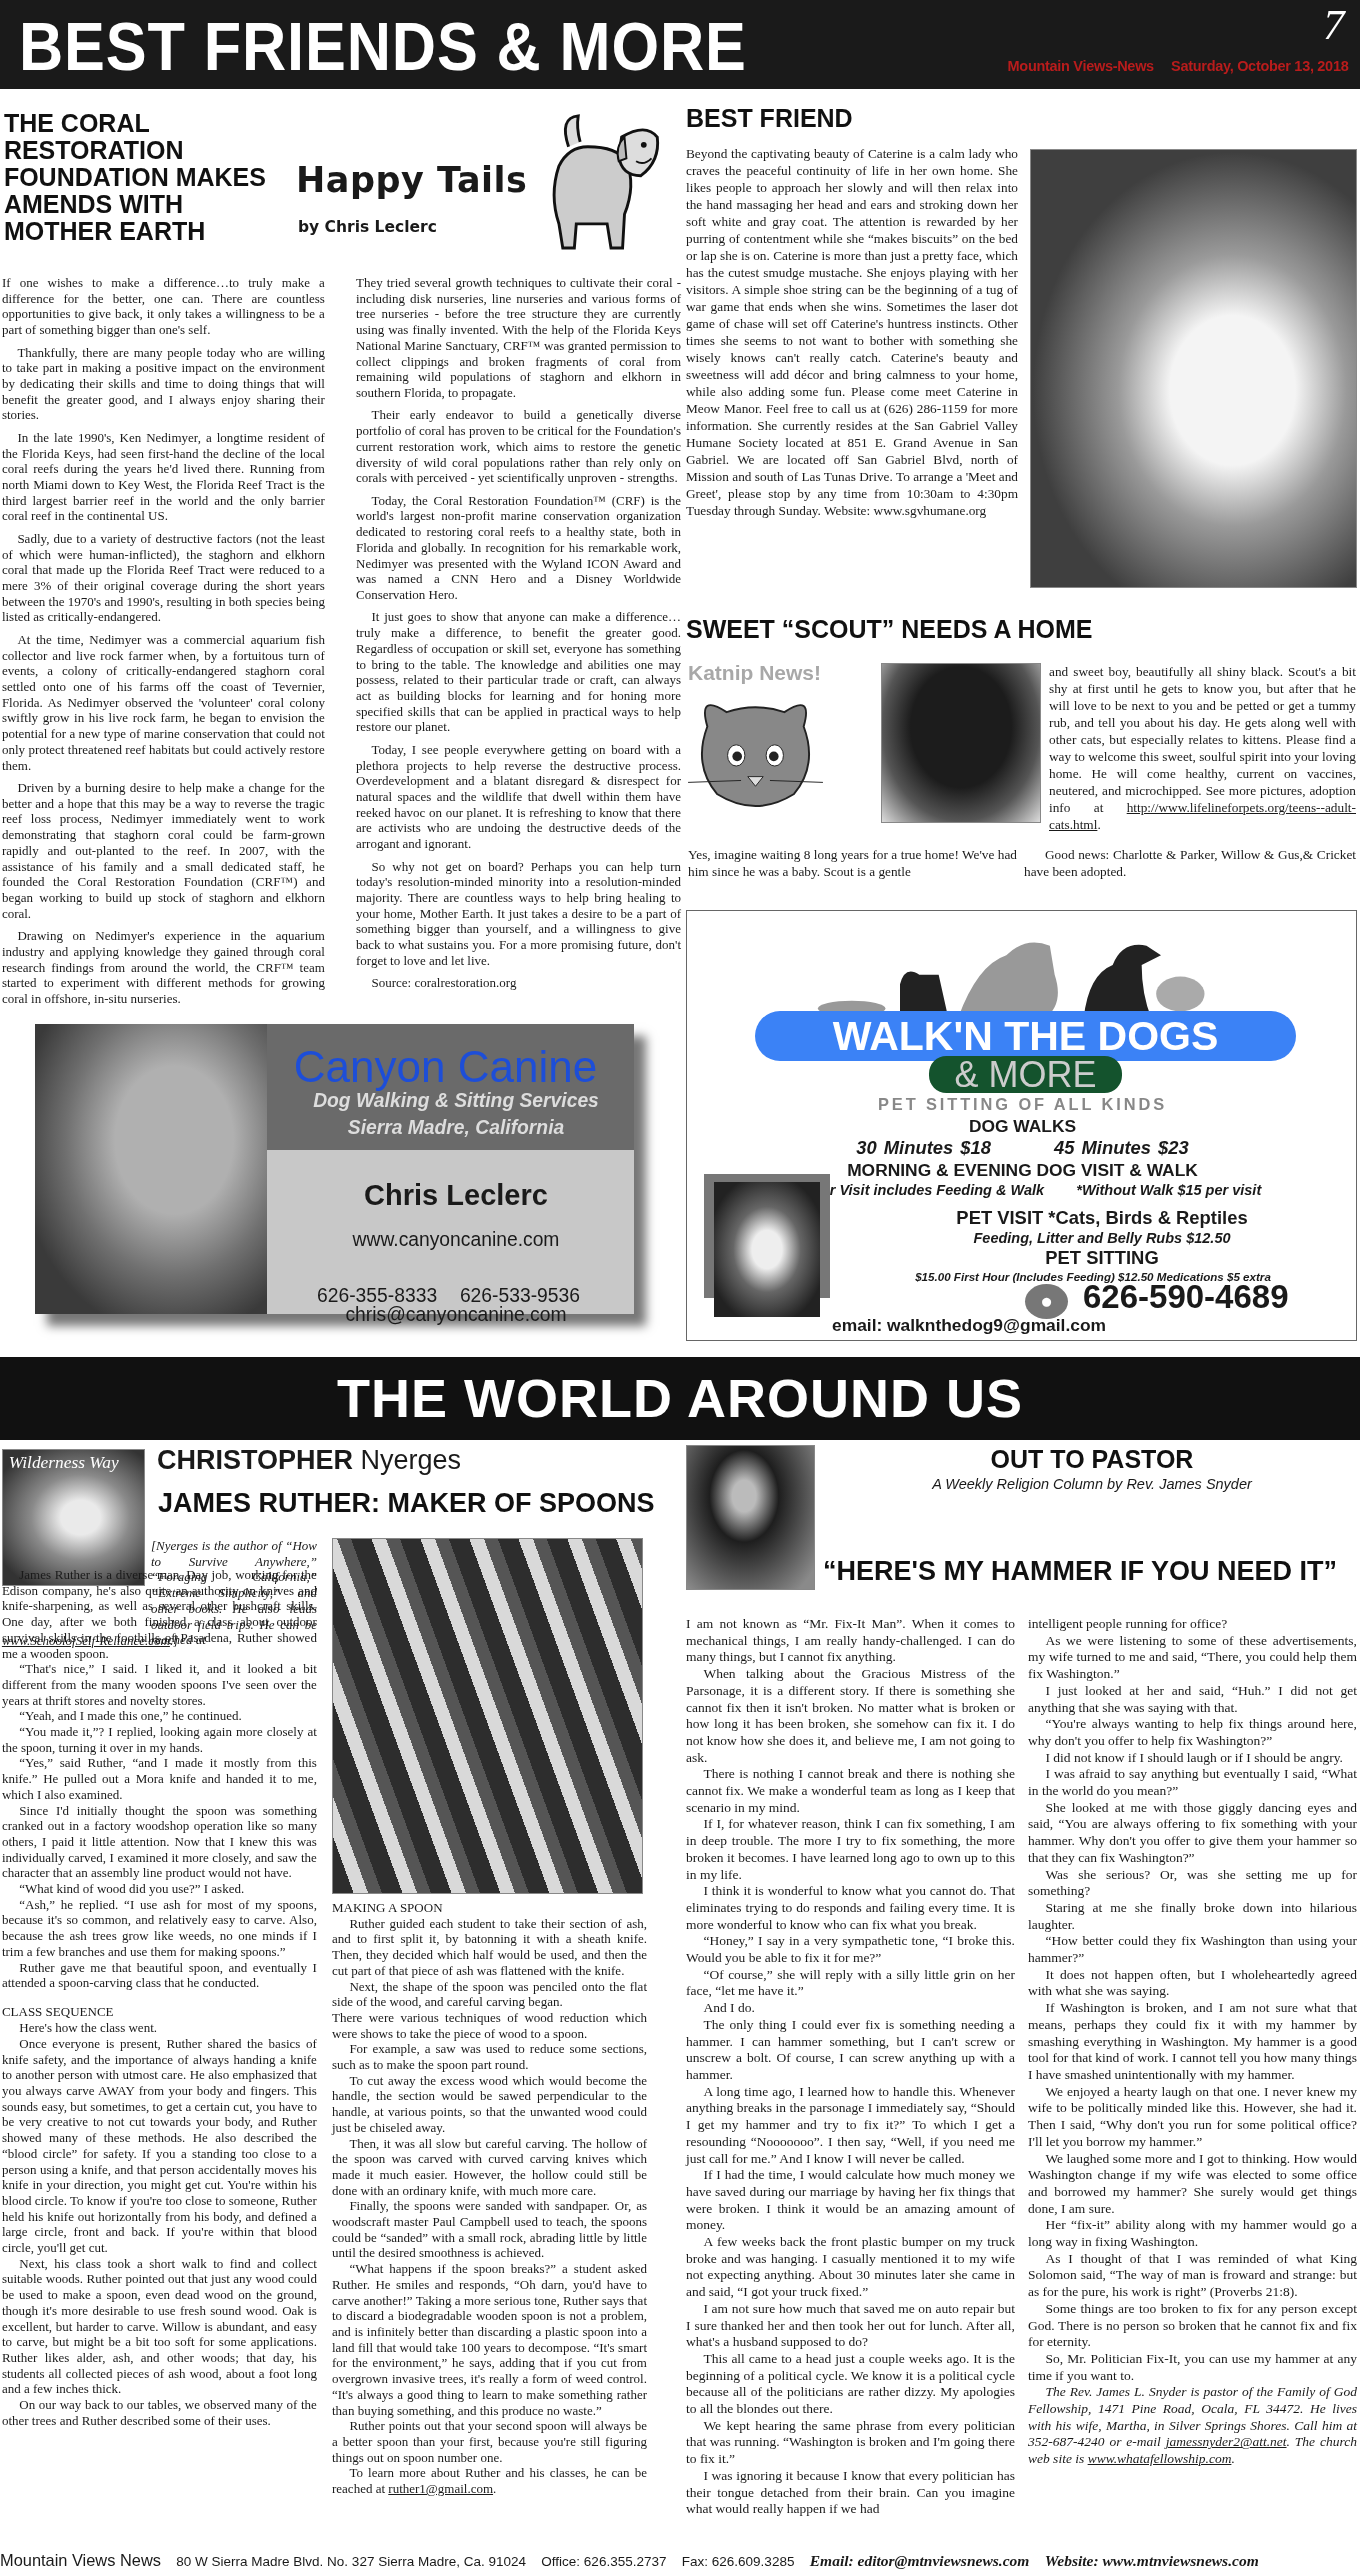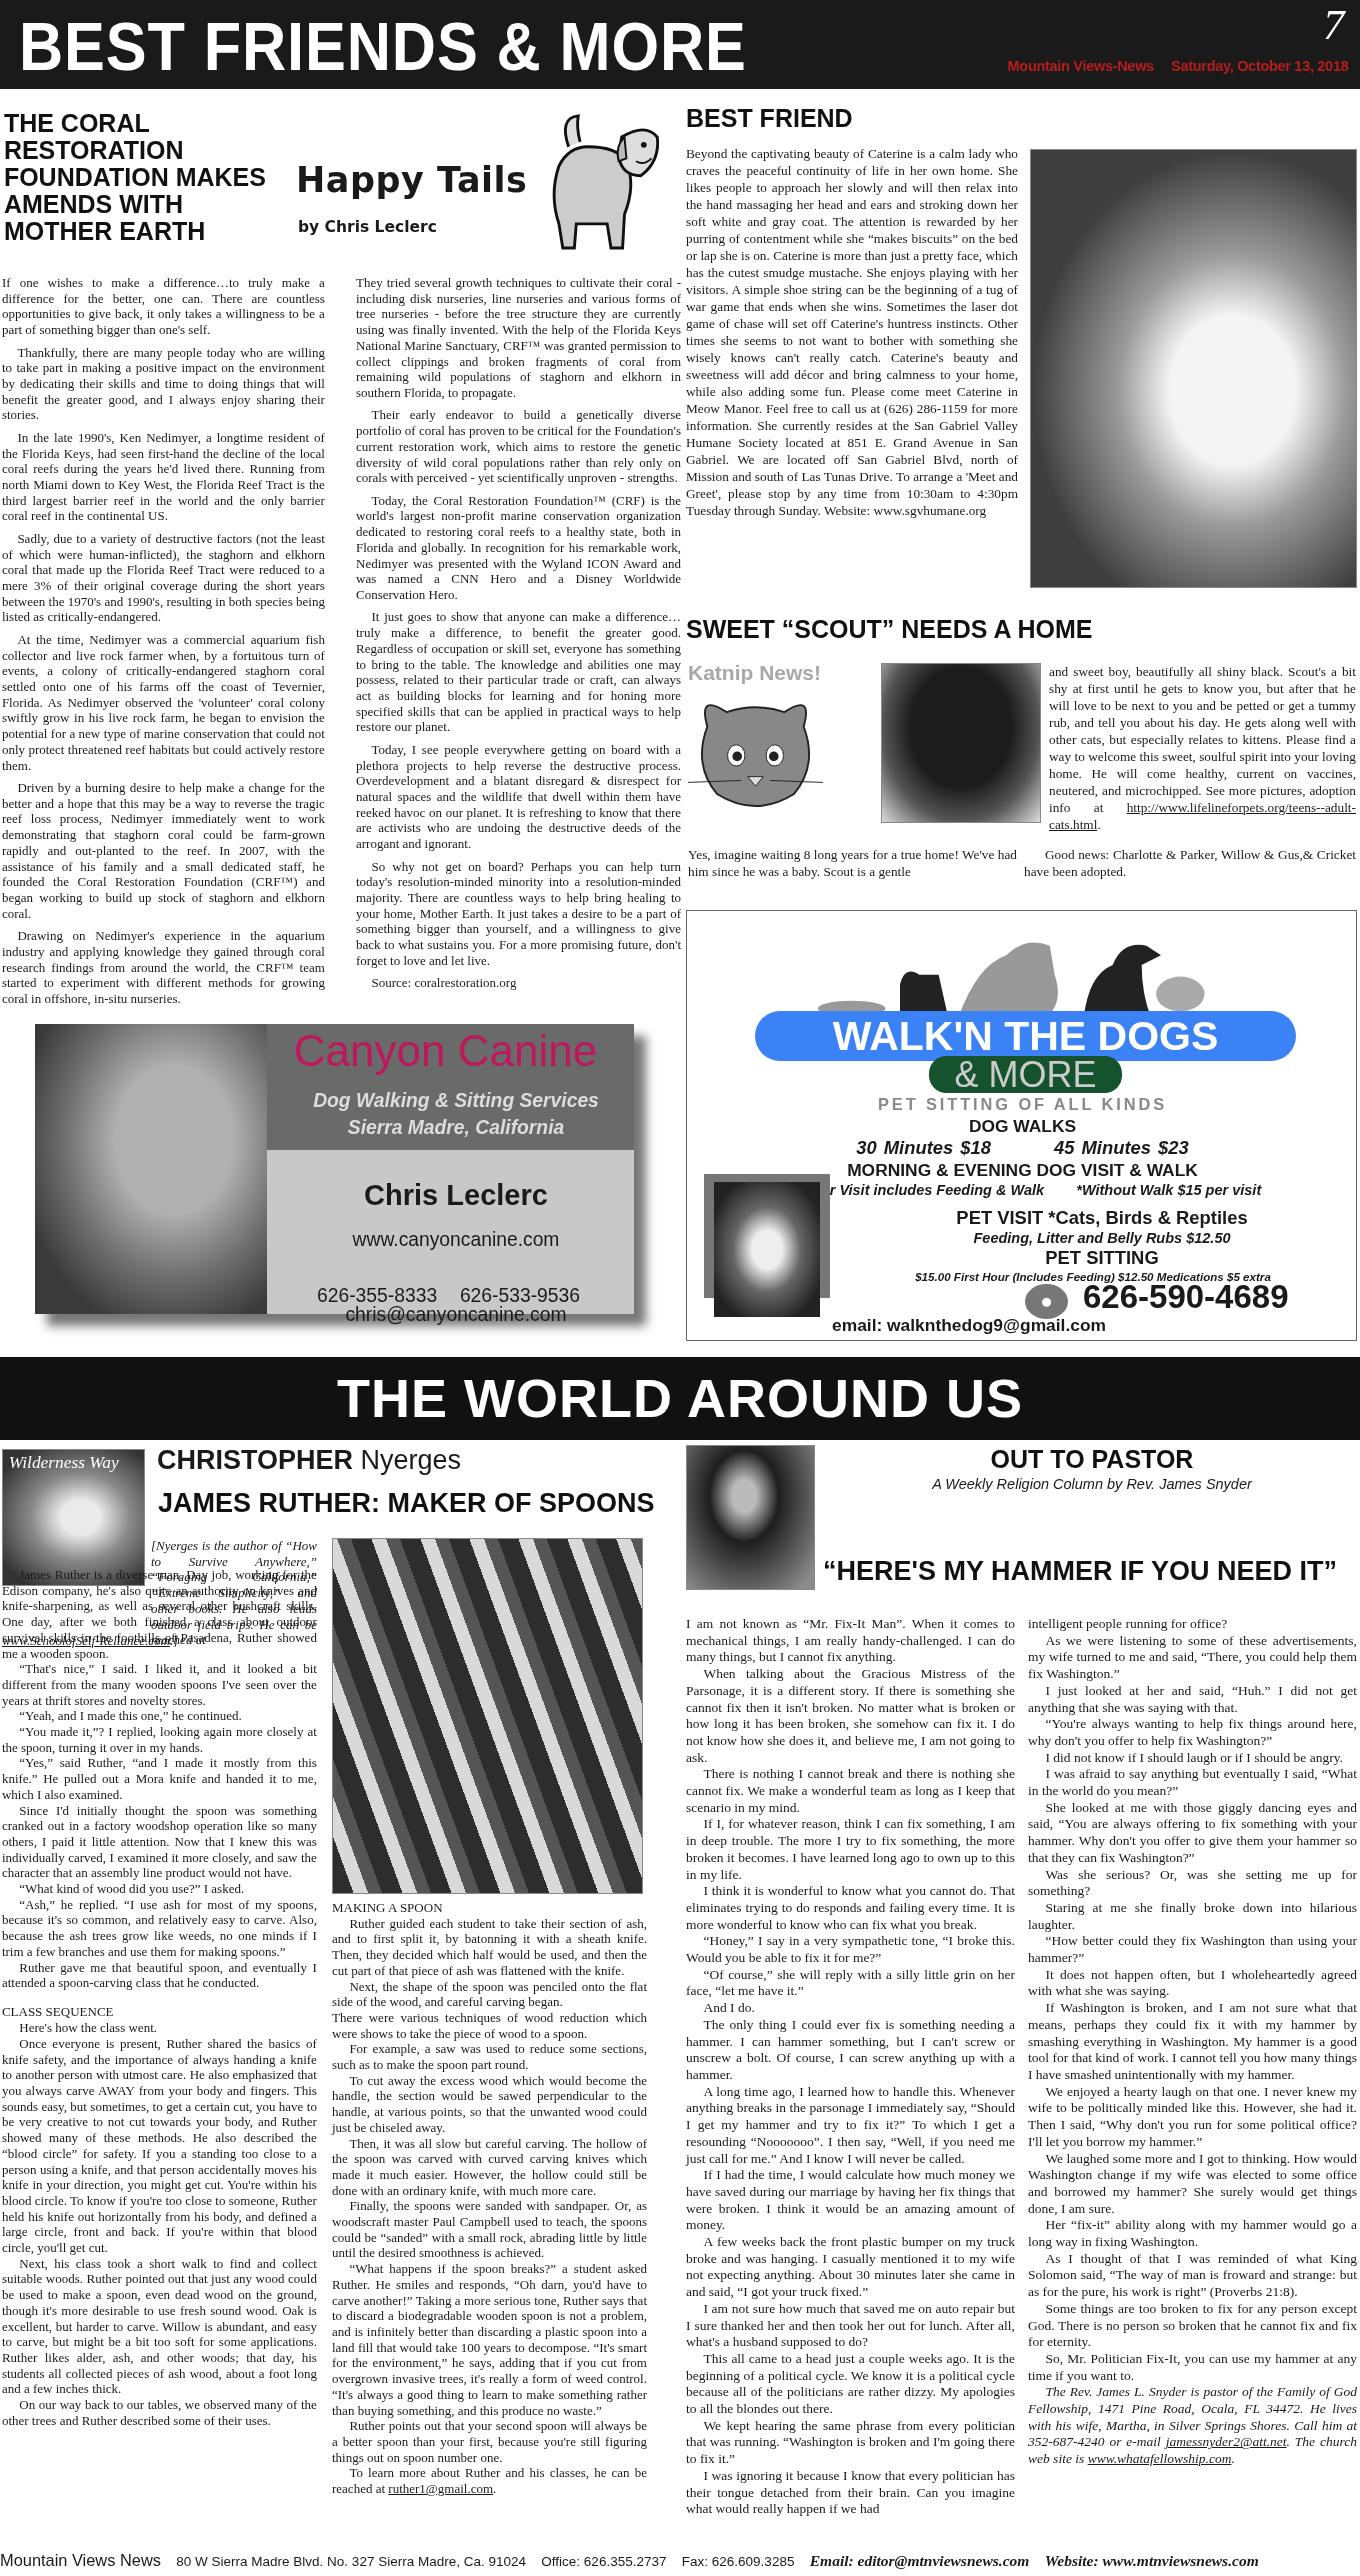--- a/index.html
+++ b/index.html
@@ -103,21 +103,21 @@
 <div class="abs body-text" style="left:688px; top:846px; width:329px; font-size:13.3px; line-height:17px;">Yes, imagine waiting 8 long years for a true home! We've had him since he was a baby. Scout is a gentle</div>
 <div class="abs body-text" style="left:1049px; top:663px; width:307px; font-size:13.3px; line-height:17px;">
   <span>and sweet boy, beautifully all shiny black. Scout's a bit shy at first until he gets to know you, but after that he will love to be next to you and be petted or get a tummy rub, and tell you about his day. He gets along well with other cats, but especially relates to kittens. Please find a way to welcome this sweet, soulful spirit into your loving home. He will come healthy, current on vaccines, neutered, and microchipped. See more pictures, adoption info at</span>
   <span class="link">http://www.lifelineforpets.org/teens--adult-cats.html</span>.
 </div>
 <div class="abs body-text" style="left:1024px; top:846px; width:332px; font-size:13.3px; line-height:17px; text-indent:21px;">Good news: Charlotte &amp; Parker, Willow &amp; Gus,&amp; Cricket have been adopted.</div>
 
 <div class="abs" style="left:35px; top:1024px; width:599px; height:290px; background:#c8c8c8; box-shadow: 11.6px 11.6px 9.7px #777;">
   <div style="position:absolute; left:0; top:0; width:599px; height:126px; background:#6a6a6a;"></div>
   <div style="position:absolute; left:0; top:0; width:232px; height:290px; background: radial-gradient(ellipse at 60% 40%, #b0b0b0 0 30%, #707070 55%, #3a3a3a 80%);"></div>
-  <div style="position:absolute; left:222px; top:2px; width:377px; text-align:center; color:#be185d; font-family:'Liberation Sans',sans-serif; font-size:44px;">Canyon Canine</div>
+  <div style="position:absolute; left:222px; top:18px; width:377px; text-align:center; color:#1d4ed8; font-family:'Liberation Sans',sans-serif; font-size:44px;">Canyon Canine</div>
   <div style="position:absolute; left:242px; top:66px; width:358px; text-align:center; color:#ddd; font-family:'Liberation Sans',sans-serif; font-style:italic; font-weight:bold; font-size:19.3px;">Dog Walking &amp; Sitting Services</div>
   <div style="position:absolute; left:242px; top:93px; width:358px; text-align:center; color:#ddd; font-family:'Liberation Sans',sans-serif; font-style:italic; font-weight:bold; font-size:19.3px;">Sierra Madre, California</div>
   <div style="position:absolute; left:242px; top:155px; width:358px; text-align:center; font-family:'Liberation Sans',sans-serif; font-weight:bold; font-size:29px;">Chris Leclerc</div>
   <div style="position:absolute; left:242px; top:205px; width:358px; text-align:center; font-family:'Liberation Sans',sans-serif; font-size:19.3px;">www.canyoncanine.com</div>
   <div style="position:absolute; left:242px; top:232px; width:358px; text-align:center; font-family:'Liberation Sans',sans-serif; font-size:19.3px;margin-top:48px;">chris@canyoncanine.com</div>
   <div style="position:absolute; left:228px; top:261px; width:371px; text-align:center; font-family:'Liberation Sans',sans-serif; font-size:19.3px; word-spacing:17.4px;">
     <span>626-355-8333</span>
     <span>626-533-9536</span>
   </div>
 </div>

